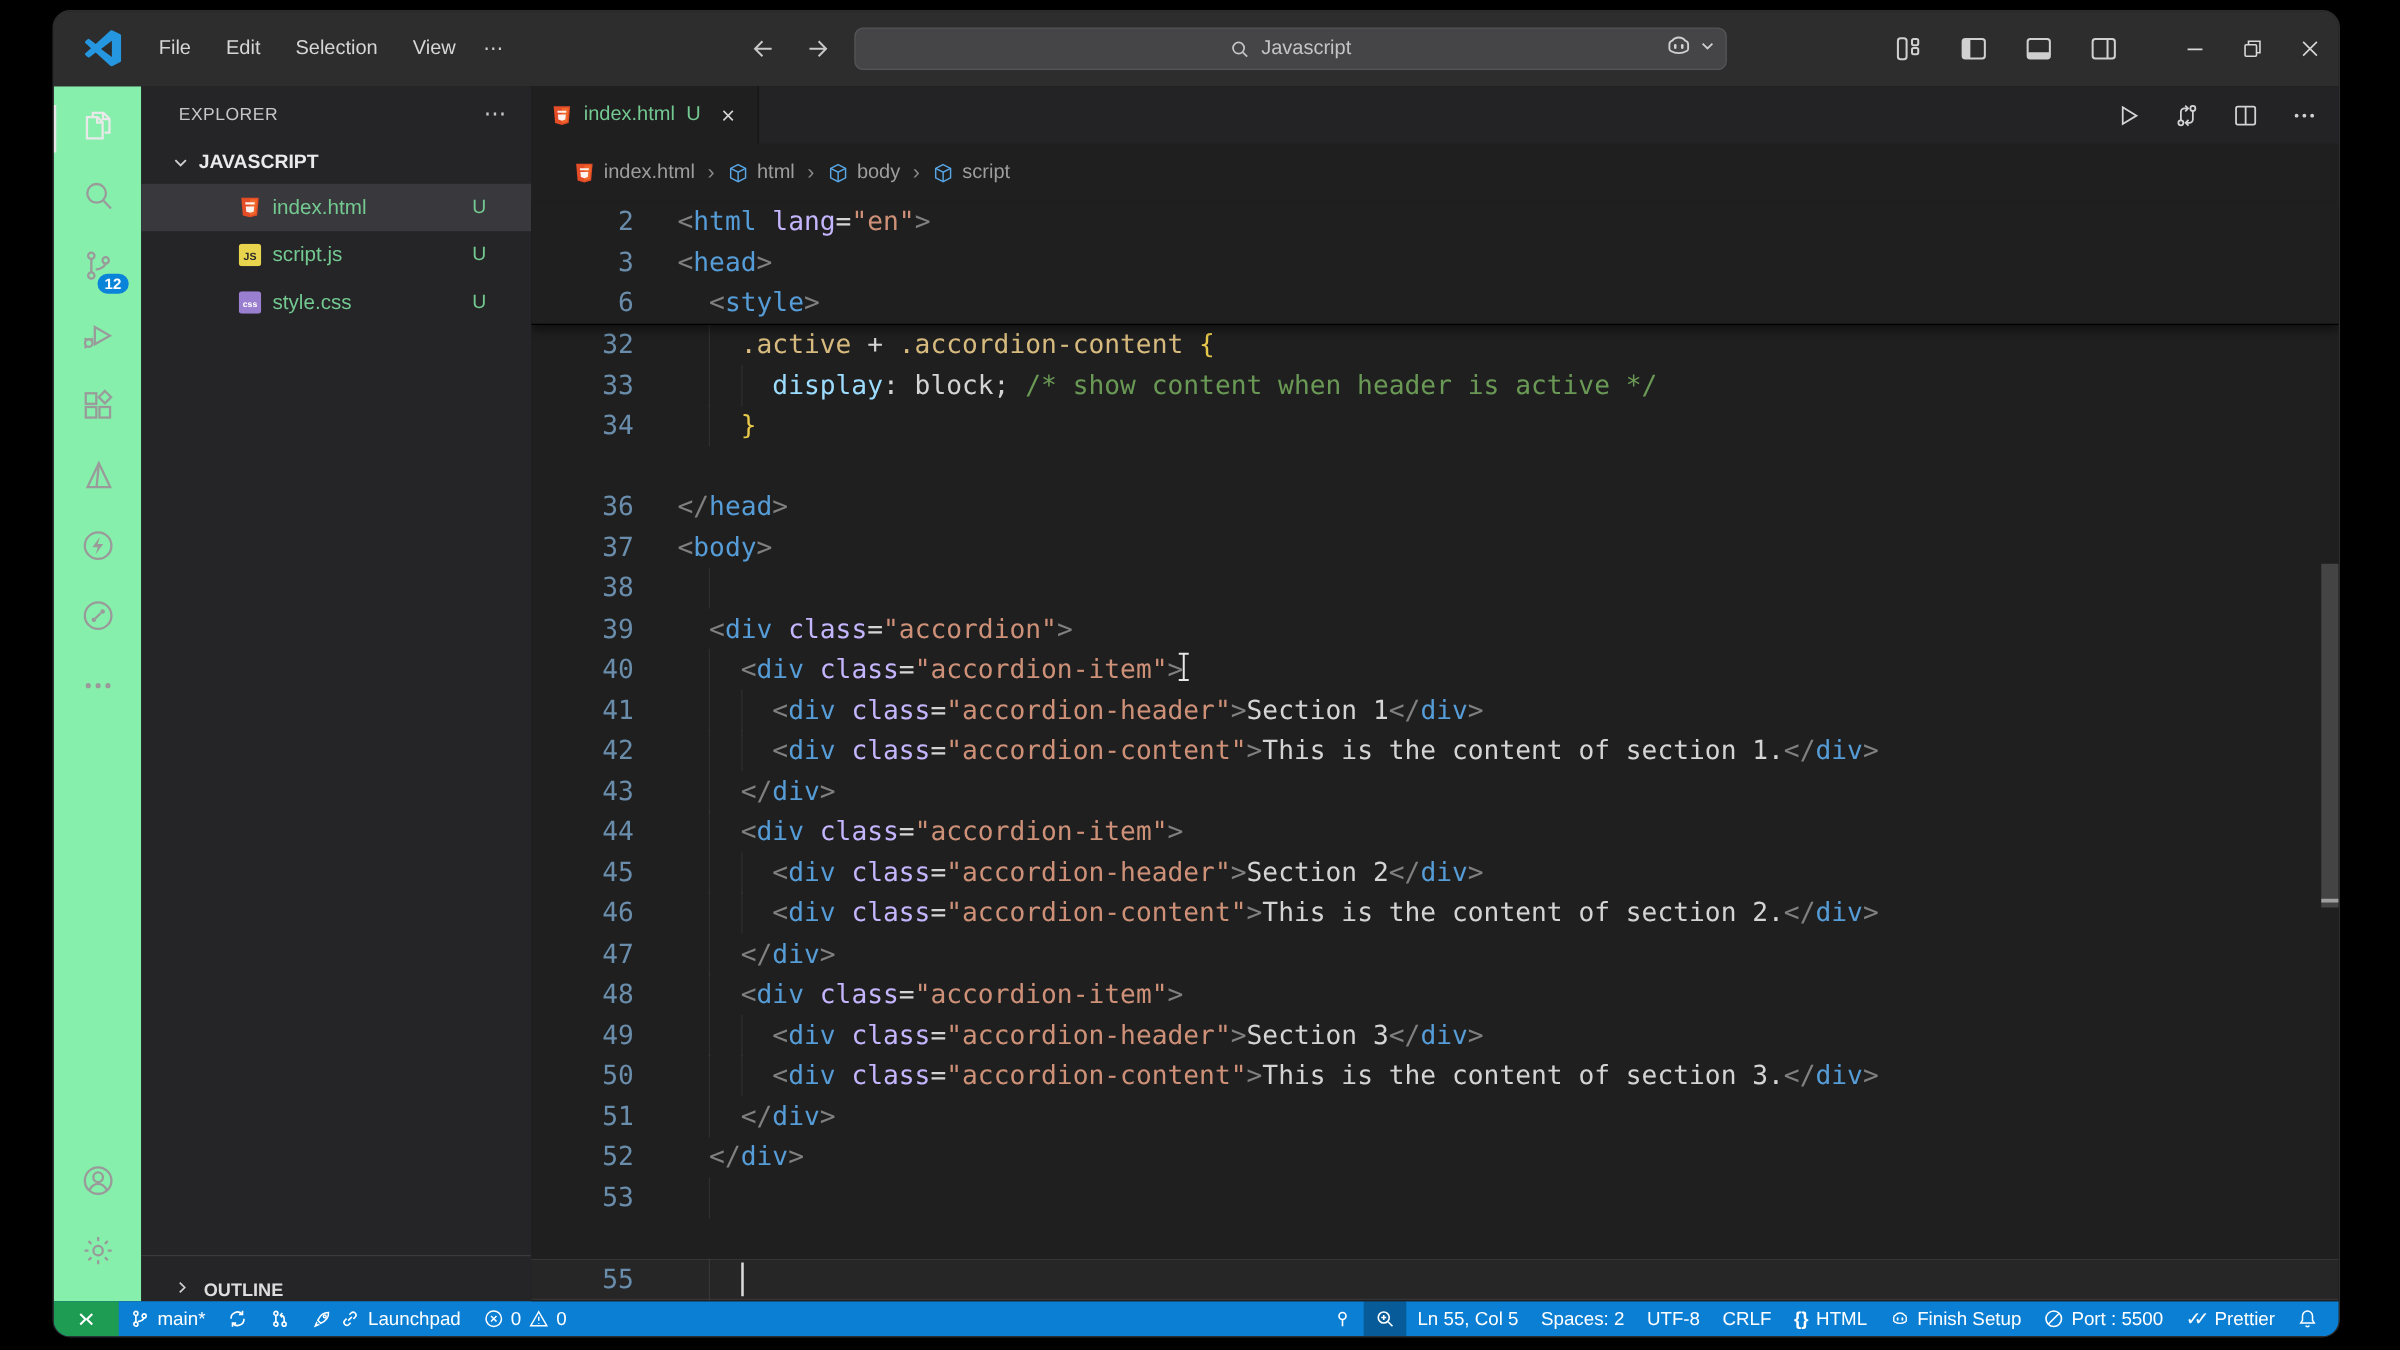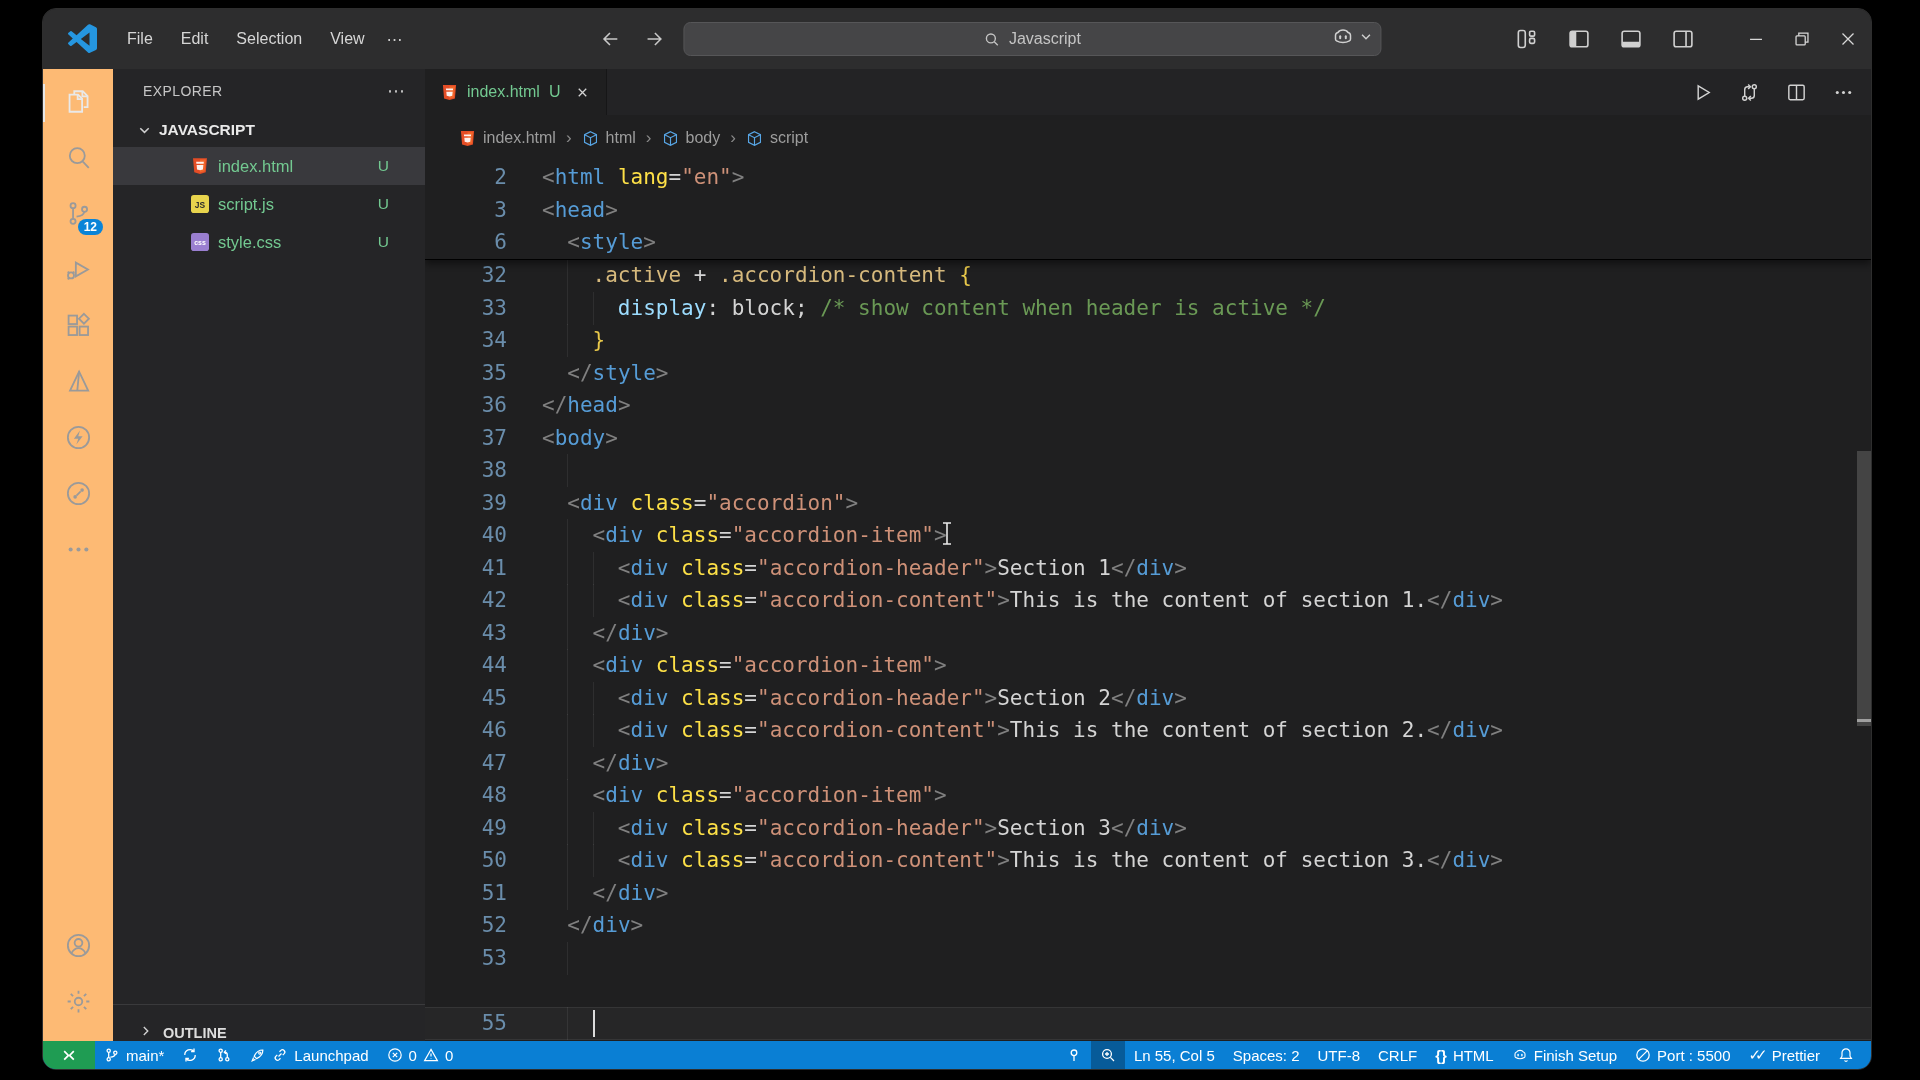--- a/index.html
+++ b/index.html
@@ -22,21 +22,21 @@
   .copilot-pill{display:flex;align-items:center;gap:4px;color:#d0d0d0;margin-right:128px;}
   .copilot-pill svg{width:24px;height:24px;}
   .copilot-pill .chev svg{width:14px;height:14px;}
   .tb-icon{width:26px;height:26px;margin:0 13px;color:#d0d0d0;}
   .tb-icon svg{width:26px;height:26px;}
   .win-btn{width:46px;height:60px;display:flex;align-items:center;justify-content:center;color:#d8d8d8;}
   .win-btn svg{width:22px;height:22px;}
   .win-ctrls{display:flex;margin-left:24px;}
   
   .main{flex:1 1 auto;display:flex;min-height:0;}
-  .activitybar{width:70px;background:#fdba74;display:flex;flex-direction:column;align-items:flex-end;padding-top:6px;flex:0 0 auto;}
+  .activitybar{width:70px;background:#86efac;display:flex;flex-direction:column;align-items:flex-end;padding-top:6px;flex:0 0 auto;}
   .ab-item{position:relative;width:70px;height:56px;display:flex;align-items:center;justify-content:center;color:#9a9a9a;}
   .ab-item svg{width:29px;height:29px;}
   .ab-item.active{color:#e9e9e9;}
   .ab-item.active::before{content:"";position:absolute;left:0;top:9px;bottom:9px;width:2px;background:#e7e7e7;}
   .ab-badge{position:absolute;right:10px;bottom:8px;background:#0a84d8;color:#fff;font-size:12px;font-weight:bold;
     border-radius:10px;padding:1px 6px;line-height:14px;}
   .ab-spacer{flex:1;}
   
   .sidebar{width:312px;background:#252527;display:flex;flex-direction:column;flex:0 0 auto;color:#cccccc;}
   .sb-header{height:44px;display:flex;align-items:center;padding:0 18px 0 30px;font-size:14px;letter-spacing:.4px;color:#c7c7c7;}
@@ -70,21 +70,21 @@
   .coderegion{flex:1;position:relative;overflow:hidden;
     font-family:"DejaVu Sans Mono","Liberation Mono",monospace;font-size:21px;}
   .sticky{position:absolute;left:0;right:0;top:0;height:98px;background:#1f1f20;z-index:4;
     border-bottom:1px solid #000;box-shadow:0 4px 7px rgba(0,0,0,.45);}
   .cl{position:absolute;left:0;right:0;height:33px;line-height:33px;white-space:pre;}
   .cl.cur-line{background:rgba(255,255,255,.035);box-shadow:inset 0 1px 0 rgba(255,255,255,.07),inset 0 -1px 0 rgba(255,255,255,.07);}
   .ln{position:absolute;left:0;width:82px;text-align:right;color:#6a8dab;}
   .codetxt{position:absolute;left:117px;top:0;height:100%;}
   .gd{position:absolute;top:0;bottom:0;width:1px;background:rgba(255,255,255,.07);}
   .caret{position:absolute;top:3px;width:2px;height:27px;background:#dcdcdc;}
-  .c-t{color:#569cd6}.c-b{color:#808080}.c-a{color:#fde047}.c-s{color:#ce9178}
+  .c-t{color:#569cd6}.c-b{color:#808080}.c-a{color:#c4b5fd}.c-s{color:#ce9178}
   .c-p{color:#d4d4d4}.c-o{color:#d4d4d4}.c-c{color:#6a9955}.c-sl{color:#d7ba7d}
   .c-pr{color:#9cdcfe}.c-br{color:#e8c84a}
   .vthumb{position:absolute;right:0;width:14px;top:290px;height:275px;background:rgba(130,130,130,.38);z-index:6;}
   .ovline{position:absolute;right:0;width:14px;height:3px;top:558px;background:rgba(235,235,235,.55);z-index:7;}
   .ibeam{position:absolute;z-index:8;color:#e8e8e8;}
   
   .statusbar{height:28px;background:#0a7fd4;flex:0 0 auto;display:flex;align-items:stretch;color:#fff;font-size:15px;}
   .sb-item{display:flex;align-items:center;gap:6px;padding:0 9px;white-space:nowrap;}
   .sb-item svg{width:16px;height:16px;display:block;}
   .sb-remote{background:#1f9c53;width:52px;justify-content:center;padding:0;}
@@ -434,21 +434,20 @@
         <div class="vthumb"></div>
         <div class="ovline"></div>
         <div class="ibeam" style="left:516px;top:360px;">
           <svg width="12" height="25" viewBox="0 0 12 25" fill="none" stroke="currentColor" stroke-width="1.6">
               <path d="M2 2h8M2 23h8M6 2v21"></path>
             </svg>
         </div>
       <div class="cl" style="top: 98px;"><span class="ln">32</span><span class="codetxt"><span class="gd" style="left: 2ch;"></span><span class="c-p">    </span><span class="c-sl">.active</span><span class="c-o"> + </span><span class="c-sl">.accordion-content</span><span class="c-o"> </span><span class="c-br">{</span></span></div>
           <div class="cl" style="top: 131px;"><span class="ln">33</span><span class="codetxt"><span class="gd" style="left: 2ch;"></span><span class="gd" style="left: 4ch;"></span><span class="c-p">      </span><span class="c-pr">display</span><span class="c-o">: </span><span class="c-p">block</span><span class="c-o">; </span><span class="c-c">/* show content when header is active */</span></span></div>
           <div class="cl" style="top: 163px;"><span class="ln">34</span><span class="codetxt"><span class="gd" style="left: 2ch;"></span><span class="c-p">    </span><span class="c-br">}</span></span></div>
-          <div class="cl" style="top: 196px;"><span class="ln">35</span><span class="codetxt"><span class="c-p">  </span><span class="c-b">&lt;/</span><span class="c-t">style</span><span class="c-b">&gt;</span></span></div>
           <div class="cl" style="top: 228px;"><span class="ln">36</span><span class="codetxt"><span class="c-b">&lt;/</span><span class="c-t">head</span><span class="c-b">&gt;</span></span></div>
           <div class="cl" style="top: 261px;"><span class="ln">37</span><span class="codetxt"><span class="c-b">&lt;</span><span class="c-t">body</span><span class="c-b">&gt;</span></span></div>
           <div class="cl" style="top: 293px;"><span class="ln">38</span><span class="codetxt"><span class="gd" style="left: 2ch;"></span></span></div>
           <div class="cl" style="top: 326px;"><span class="ln">39</span><span class="codetxt"><span class="c-p">  </span><span class="c-b">&lt;</span><span class="c-t">div</span><span class="c-p"> </span><span class="c-a">class</span><span class="c-o">=</span><span class="c-s">"accordion"</span><span class="c-b">&gt;</span></span></div>
           <div class="cl" style="top: 358px;"><span class="ln">40</span><span class="codetxt"><span class="gd" style="left: 2ch;"></span><span class="c-p">    </span><span class="c-b">&lt;</span><span class="c-t">div</span><span class="c-p"> </span><span class="c-a">class</span><span class="c-o">=</span><span class="c-s">"accordion-item"</span><span class="c-b">&gt;</span></span></div>
           <div class="cl" style="top: 391px;"><span class="ln">41</span><span class="codetxt"><span class="gd" style="left: 2ch;"></span><span class="gd" style="left: 4ch;"></span><span class="c-p">      </span><span class="c-b">&lt;</span><span class="c-t">div</span><span class="c-p"> </span><span class="c-a">class</span><span class="c-o">=</span><span class="c-s">"accordion-header"</span><span class="c-b">&gt;</span><span class="c-p">Section 1</span><span class="c-b">&lt;/</span><span class="c-t">div</span><span class="c-b">&gt;</span></span></div>
           <div class="cl" style="top: 423px;"><span class="ln">42</span><span class="codetxt"><span class="gd" style="left: 2ch;"></span><span class="gd" style="left: 4ch;"></span><span class="c-p">      </span><span class="c-b">&lt;</span><span class="c-t">div</span><span class="c-p"> </span><span class="c-a">class</span><span class="c-o">=</span><span class="c-s">"accordion-content"</span><span class="c-b">&gt;</span><span class="c-p">This is the content of section 1.</span><span class="c-b">&lt;/</span><span class="c-t">div</span><span class="c-b">&gt;</span></span></div>
           <div class="cl" style="top: 456px; text-decoration: underline;"><span class="ln">43</span><span class="codetxt"><span class="gd" style="left: 2ch;"></span><span class="c-p">    </span><span class="c-b">&lt;/</span><span class="c-t">div</span><span class="c-b">&gt;</span></span></div>
           <div class="cl" style="top: 488px;"><span class="ln">44</span><span class="codetxt"><span class="gd" style="left: 2ch;"></span><span class="c-p">    </span><span class="c-b">&lt;</span><span class="c-t">div</span><span class="c-p"> </span><span class="c-a">class</span><span class="c-o">=</span><span class="c-s">"accordion-item"</span><span class="c-b">&gt;</span></span></div>
           <div class="cl" style="top: 521px;"><span class="ln">45</span><span class="codetxt"><span class="gd" style="left: 2ch;"></span><span class="gd" style="left: 4ch;"></span><span class="c-p">      </span><span class="c-b">&lt;</span><span class="c-t">div</span><span class="c-p"> </span><span class="c-a">class</span><span class="c-o">=</span><span class="c-s">"accordion-header"</span><span class="c-b">&gt;</span><span class="c-p">Section 2</span><span class="c-b">&lt;/</span><span class="c-t">div</span><span class="c-b">&gt;</span></span></div>

